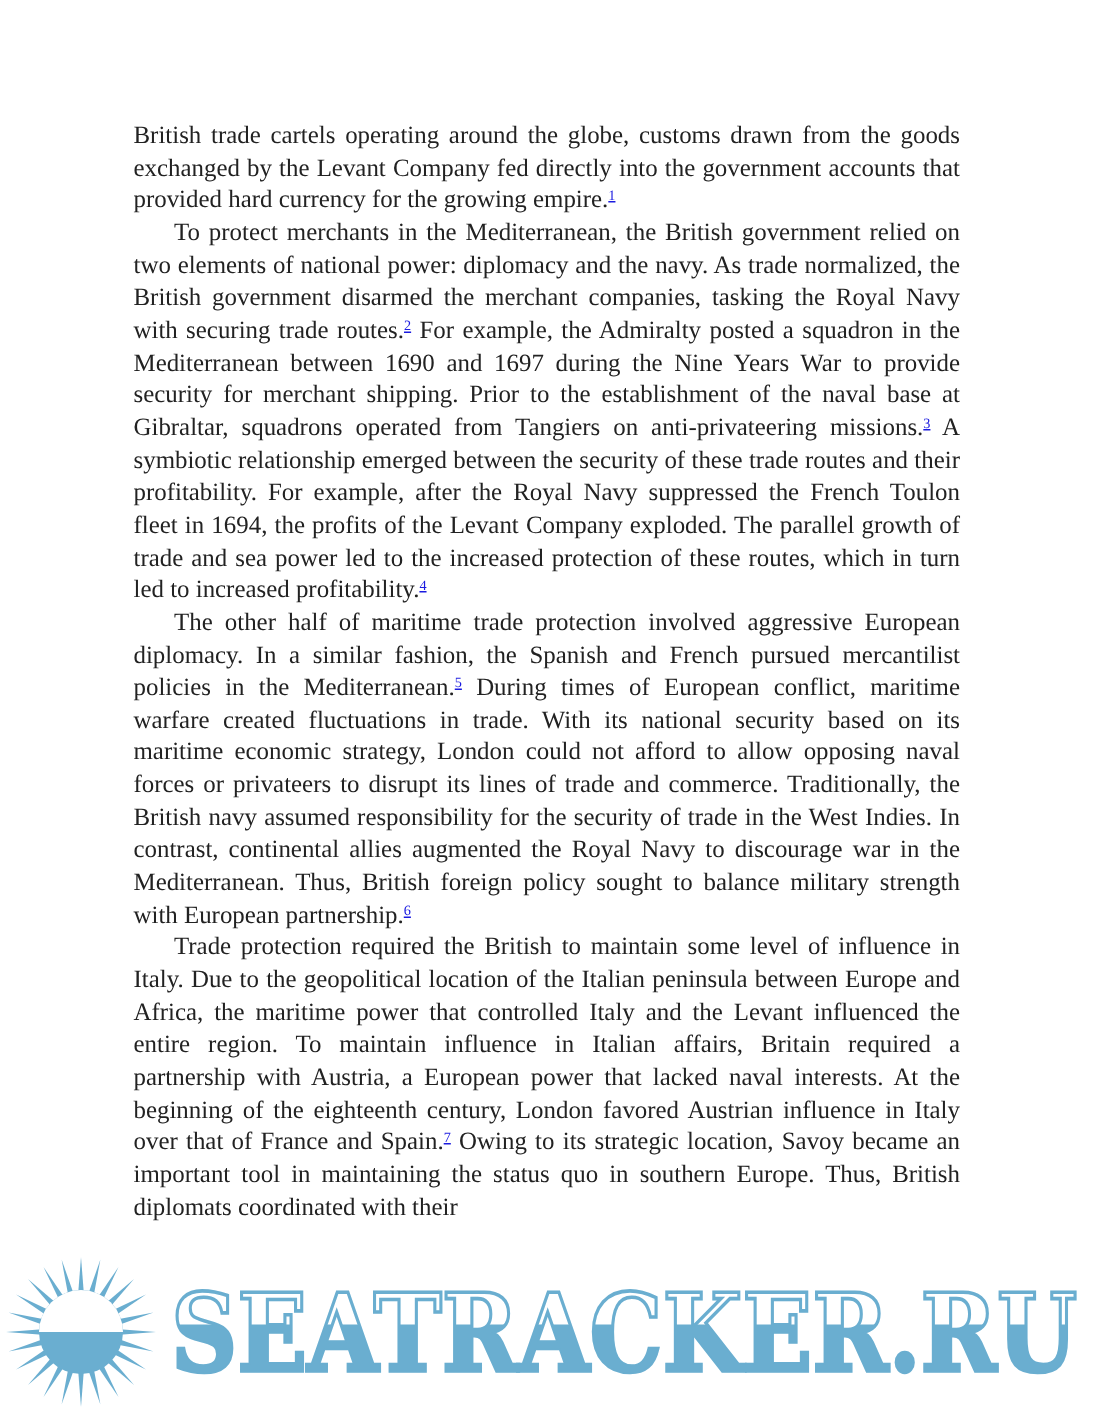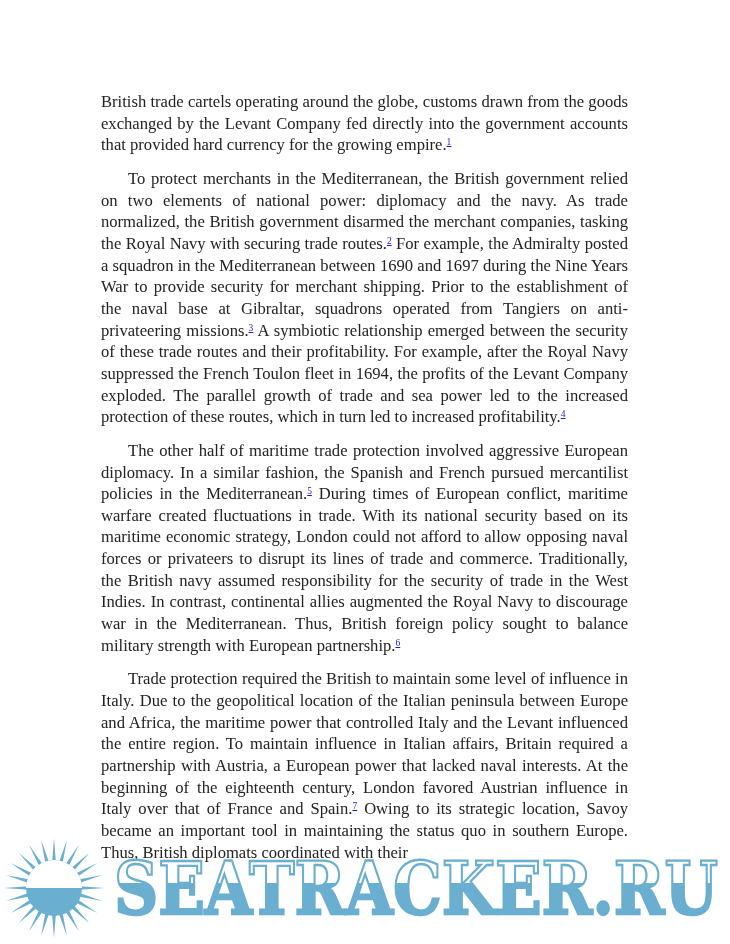--- a/index.html
+++ b/index.html
@@ -8,21 +8,21 @@
     position: absolute;
     left: 89px;
     top: 79px;
     width: 551px;
     font-family: "Liberation Serif", serif;
     font-size: 16.6px;
     line-height: 21.65px;
     color: #222222;
     text-align: justify;
   }
-  .page p { margin: 12px; }
+  .page p { margin: 0; }
   .page p.indent { text-indent: 27px; }
   .fn {
     font-size: 9.5px;
     vertical-align: 5px;
     line-height: 0;
     color: #1a1ae0;
     text-decoration: underline;
     cursor: pointer;
   }
   .watermark {

